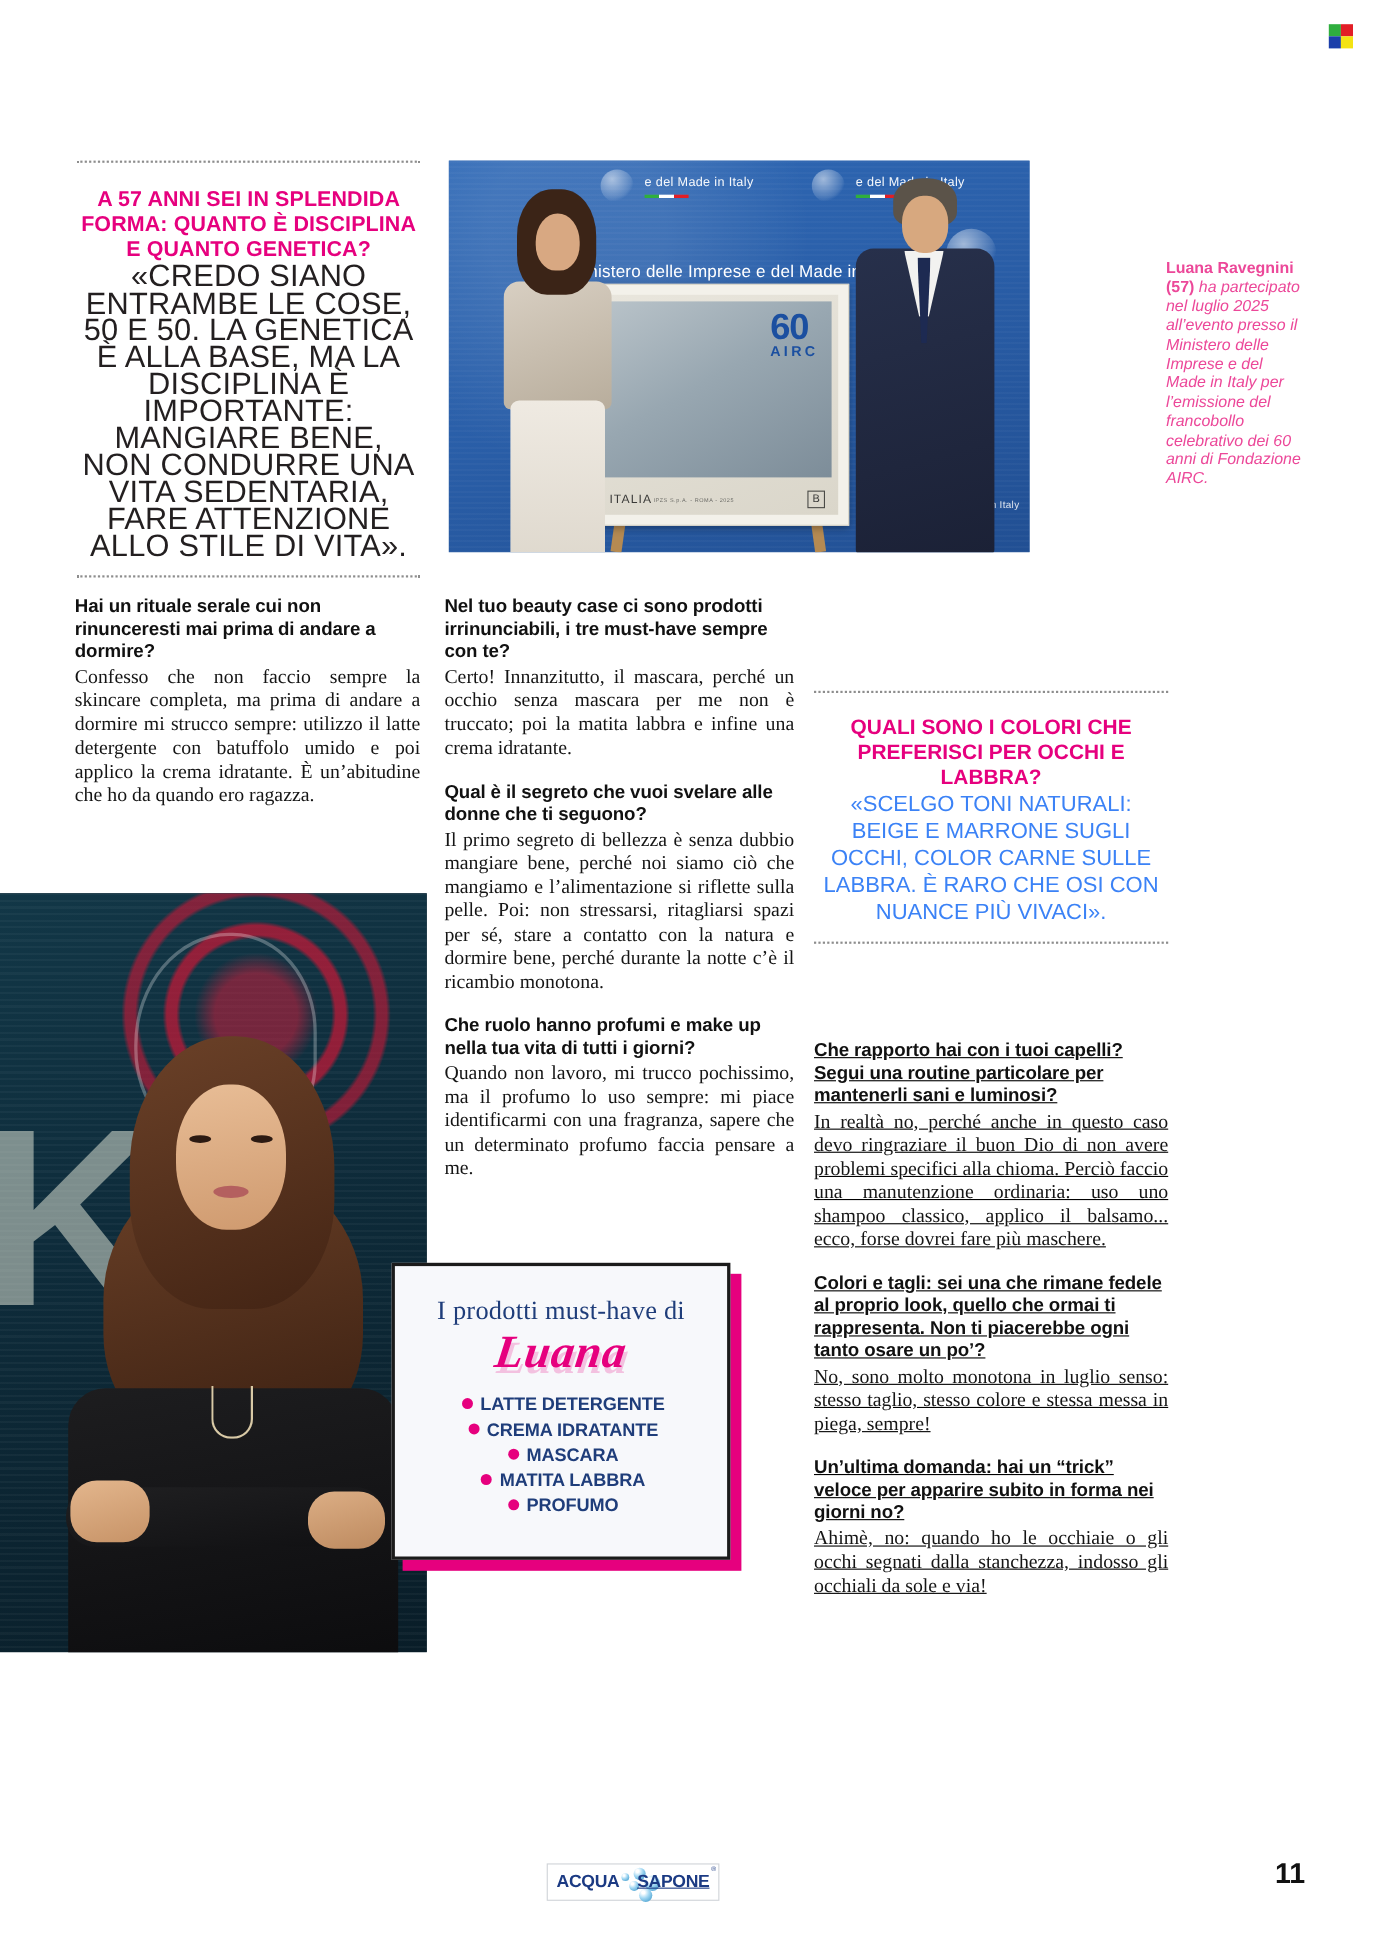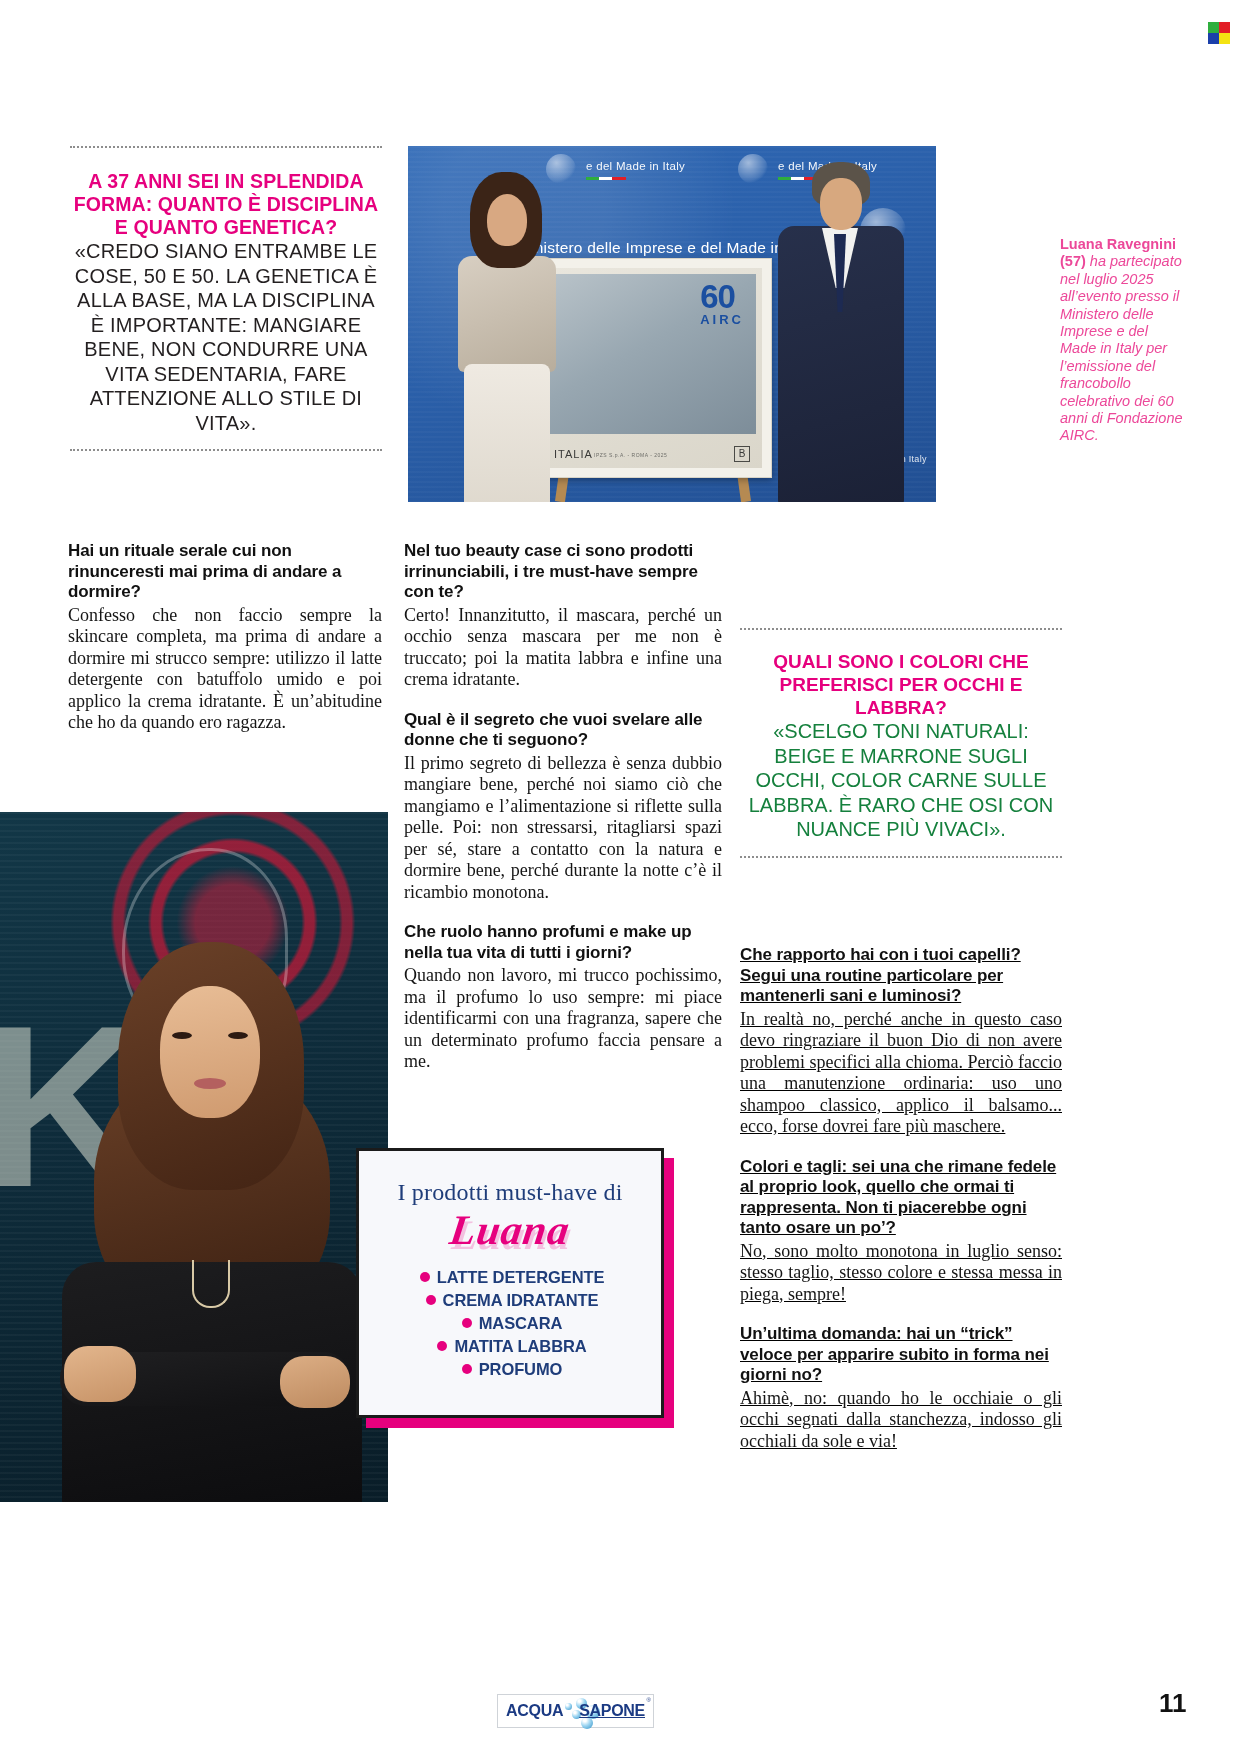--- a/index.html
+++ b/index.html
@@ -26,21 +26,21 @@
 
   
   .pull-left{position:absolute;left:70px;top:146px;width:312px;}
   .pull-left .dotrule{margin-bottom:22px;}
   .pull-left .dotrule.bottom{margin-top:14px;margin-bottom:0;}
   .pq-q{
     color:#e6007e;font-weight:bold;font-size:19.5px;line-height:23px;
     text-align:center;letter-spacing:.1px;
   }
   .pq-a{
-    color:#231f20;font-size:20px;line-height:24.5px;text-align:center;
+    color:#231f20;font-size:28px;line-height:24.5px;text-align:center;
     font-weight:300;letter-spacing:.2px;
   }
 
   
   .photo{position:absolute;left:408px;top:146px;width:528px;height:356px;overflow:hidden;
     background:linear-gradient(175deg,#2a62ad 0%,#2c67b4 35%,#23569c 100%);}
   .photo .bluewall{position:absolute;inset:0;
     background:
       radial-gradient(circle at 22% 18%, rgba(255,255,255,.10) 0 16%, rgba(255,255,255,0) 42%),
       repeating-linear-gradient(180deg, rgba(255,255,255,.028) 0 2px, rgba(0,0,0,0) 2px 5px),
@@ -106,21 +106,21 @@
     text-align:justify;margin:0 0 18px 0;}
   .a.last{margin-bottom:0;}
   .blk{margin-bottom:19px;}
   .blk:last-child{margin-bottom:0;}
 
   
   .pull-right{position:absolute;left:740px;top:628px;width:322px;}
   .pull-right .dotrule{margin-bottom:20px;}
   .pull-right .dotrule.bottom{margin-top:14px;margin-bottom:0;}
   .pr-q{color:#e6007e;font-weight:bold;font-size:19px;line-height:23px;text-align:center;}
-  .pr-a{color:#15803d;font-size:20px;line-height:24.5px;text-align:center;font-weight:300;}
+  .pr-a{color:#3b82f6;font-size:20px;line-height:24.5px;text-align:center;font-weight:300;}
 
   
   .portrait{position:absolute;left:0;top:812px;width:388px;height:690px;overflow:hidden;
     background:#0d2330;}
   .portrait .bg{position:absolute;inset:0;
     background:
       radial-gradient(circle at 60% 16%, rgba(200,30,60,.55) 0 6%, rgba(200,30,60,0) 9%),
       radial-gradient(circle at 60% 16%, rgba(255,255,255,0) 0 11%, rgba(190,25,55,.75) 11.6% 13%, rgba(255,255,255,0) 13.6%),
       radial-gradient(circle at 60% 16%, rgba(255,255,255,0) 0 17%, rgba(190,25,55,.65) 17.6% 19%, rgba(255,255,255,0) 19.6%),
       repeating-linear-gradient(180deg, rgba(255,255,255,.035) 0 2px, rgba(0,0,0,0) 2px 6px),
@@ -187,21 +187,21 @@
 
   <div class="reg-mark">
     <i class="g"></i>
       <i class="r"></i>
       <i class="b"></i>
       <i class="y"></i>
   </div>
 
   <div class="pull-left">
     <div class="dotrule"></div>
-    <div class="pq-q">A 37 ANNI SEI IN SPLENDIDA FORMA: QUANTO È DISCIPLINA E QUANTO GENETICA?</div>
+    <div class="pq-q">A 57 ANNI SEI IN SPLENDIDA FORMA: QUANTO È DISCIPLINA E QUANTO GENETICA?</div>
     <div class="pq-a">«CREDO SIANO ENTRAMBE LE COSE, 50 E 50. LA GENETICA È ALLA BASE, MA LA DISCIPLINA È IMPORTANTE: MANGIARE BENE, NON CONDURRE UNA VITA SEDENTARIA, FARE ATTENZIONE ALLO STILE DI VITA».</div>
     <div class="dotrule bottom"></div>
   </div>
 
   <div class="photo">
     <div class="bluewall"></div>
 
     <div class="emblem" style="left:138px;top:8px;width:30px;height:30px;"></div>
     <div class="hdr-txt" style="left:178px;top:14px;">e del Made in Italy</div>
     <div class="flagbar" style="left:178px;top:31px;"></div>

